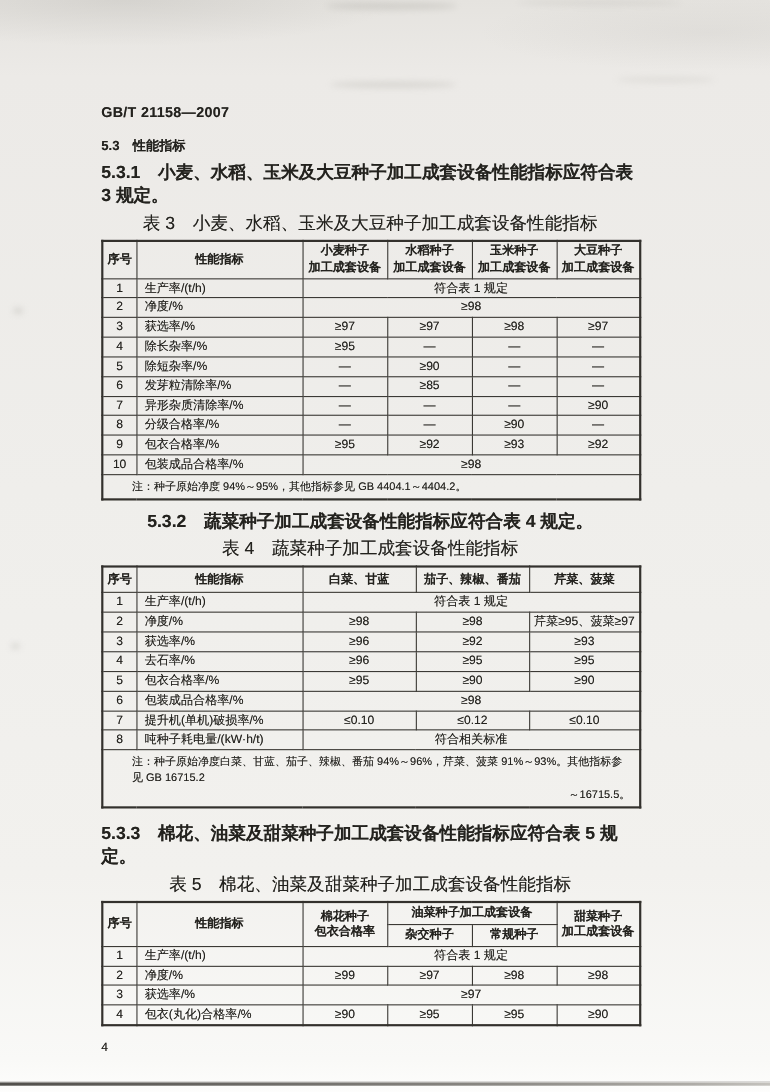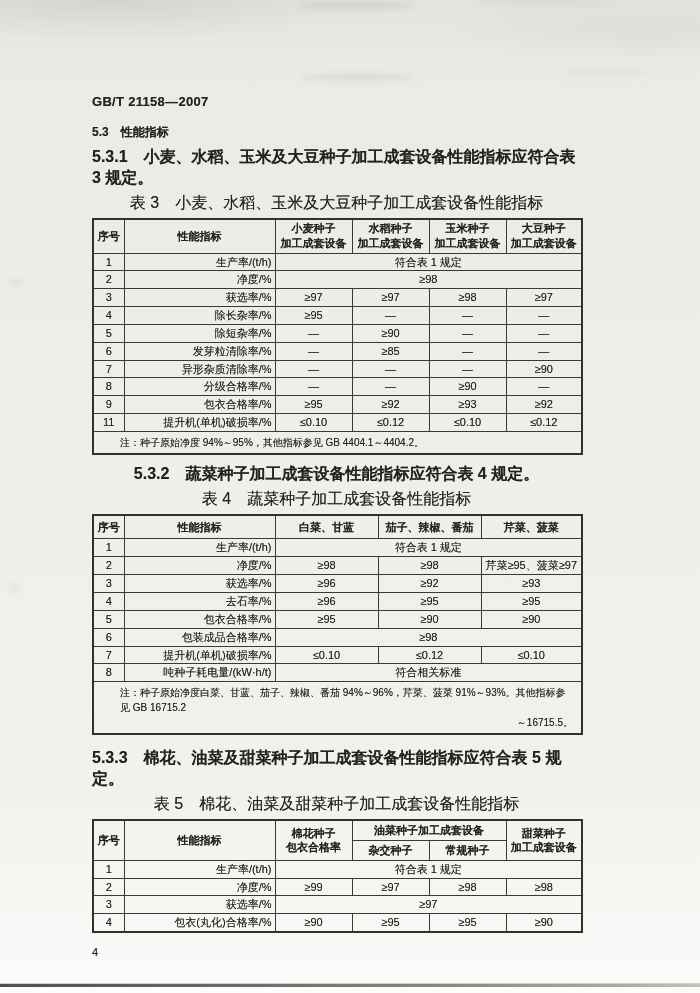--- a/index.html
+++ b/index.html
@@ -22,21 +22,21 @@
   .content{position:absolute;left:92px;top:60px;width:489px;text-shadow:0 0 .4px rgba(40,38,34,.55);margin-top:34px;}
   .doc-number{font-size:13px;font-weight:bold;letter-spacing:.3px;}
   .sec-head{margin-top:15px;font-size:12px;font-weight:bold;}
   .sec-line{margin-top:6px;font-size:16px;font-weight:bold;}
   .sec-line.after-tbl{margin-top:9px;text-align:center;}
   .sec-line.after-tbl2{margin-top:13px;}
   .tbl-caption{margin-top:4px;text-align:center;font-size:16px;font-weight:normal;}
   table{margin-top:4px;border-collapse:collapse;width:100%;table-layout:fixed;border:2px solid #33312d;}
   th,td{border:1px solid #3b3935;padding:1px 3px;font-size:11px;text-align:center;vertical-align:middle;line-height:1.35;overflow:hidden;}
   th{font-weight:bold;white-space:pre-line;}
-  td.lbl{text-align:right;padding-left:7px;}
+  td.lbl{text-align:left;padding-left:7px;}
   tbody tr{height:17px;}
   #t3 thead tr{height:34px;}
   #t4 thead tr{height:24px;}
   #t5 thead tr{height:20px;}
   td.note-cell{text-align:left;font-size:10px;padding:3px 8px 3px 26px;line-height:1.5;}
   .note-l2{padding-left:17px;text-align:right;}
   .page-num{margin-top:13px;font-size:11px;}
   .bottom-scan-line{position:absolute;left:0;top:984px;width:700px;height:3px;
     background:linear-gradient(90deg,#514f4b 0%,#6e6c68 35%,#8b8984 65%,#aeaca7 90%,#c4c2bd 100%);
     box-shadow:0 -1px 0 rgba(120,118,112,.35);}
@@ -143,26 +143,23 @@
       </tr>
       <tr>
         <td>9</td>
         <td class="lbl">包衣合格率/%</td>
         <td>≥95</td>
         <td>≥92</td>
         <td>≥93</td>
         <td>≥92</td>
       </tr>
       <tr>
-        <td>11</td>
-        <td class="lbl">提升机(单机)破损率/%</td>
-        <td>≤0.10</td>
-        <td>≤0.12</td>
-        <td>≤0.10</td>
-        <td>≤0.12</td>
+        <td>10</td>
+        <td class="lbl">包装成品合格率/%</td>
+        <td colspan="4">≥98</td>
       </tr>
       <tr>
         <td class="note-cell" colspan="6">注：种子原始净度 94%～95%，其他指标参见 GB 4404.1～4404.2。</td>
       </tr>
     </tbody>
   </table>
 
   <div class="sec-line after-tbl">5.3.2　蔬菜种子加工成套设备性能指标应符合表 4 规定。</div>
   <div class="tbl-caption">表 4　蔬菜种子加工成套设备性能指标</div>
   <table id="t4">

